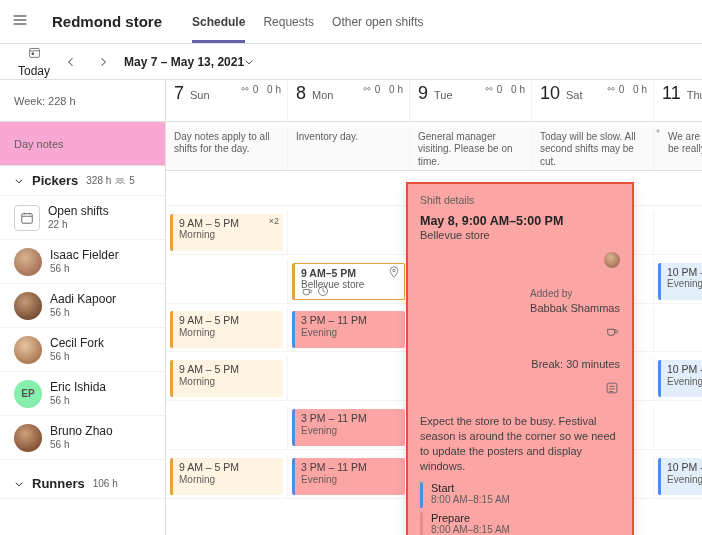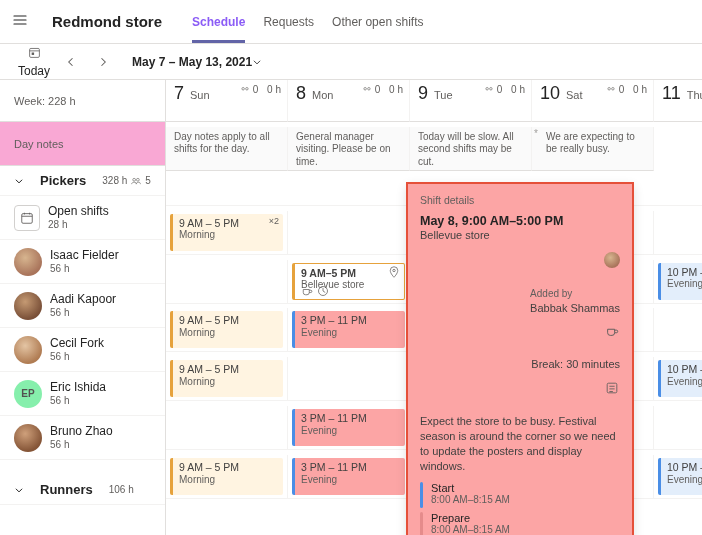--- a/index.html
+++ b/index.html
@@ -26,33 +26,33 @@
   }
   .hamburger svg { width: 16px; height: 16px; }
   .store-title { font-size: 15px; font-weight: 700; margin-right: 6px; white-space: nowrap; }
   .tabs { display: flex; gap: 18px; height: 100%; align-items: stretch; }
   .tab {
     display: flex; align-items: center;
     font-size: 12px; color: #605e5c; cursor: pointer;
     border-bottom: 3px solid transparent;
     padding-top: 3px;
   }
-  .tab.active { color: #8b5cf6; border-bottom-color: #6264a7; font-weight:600; }
+  .tab.active { color: #404040; border-bottom-color: #6264a7; font-weight:600; }
 
   
   .toolbar {
     display: flex; align-items: center; height: 36px;
     padding: 0 18px; gap: 10px; border-bottom: 1px solid #e1dfdd;
   }
   .today-btn {
     display: flex; align-items: center; gap: 5px;
     font-size: 12px; color: #242424; cursor: pointer; flex-direction: column;
   }
   .nav-arrow { width:22px; height:22px; display:flex; align-items:center; justify-content:center; cursor:pointer; color:#605e5c; }
-  .date-range { font-size: 12px; font-weight: 600; margin-left: 8px; display:flex; align-items:center; gap:0; }
+  .date-range { font-size: 12px; font-weight: 600; display:flex; align-items:center; gap:0; }
 
   
   .layout {
     display: flex;
     height: calc(535px - 44px - 36px);
     overflow: hidden;
     position: relative;
   }
   .leftcol {
     flex: 0 0 166px;
@@ -103,21 +103,21 @@
     font-size: 10px; color:#605e5c; padding: 4px 8px;
     border-right:1px solid #f3f2f1; border-bottom:1px solid #e1dfdd;
     height:44px; overflow:hidden; line-height:1.25;
     background:#fafafa;
     position: relative;
   }
   .note-asterisk { position:absolute; top:1px; left:2px; color:#a19f9d; font-size:10px;}
 
   
   .group-header {
-    display:flex; align-items:center; gap:16px;
+    display:flex; align-items:center; gap:8px;
     padding: 6px 14px; font-size:13px; font-weight:700;
     border-bottom:1px solid #f3f2f1;
   }
   .group-meta { font-size:10px; font-weight:400; color:#605e5c; display:flex; align-items:center; gap:4px;}
   .group-header .chev { width:10px; height:10px; }
   .group-row-right { grid-column: 1 / -1; height:30px; border-bottom:1px solid #f3f2f1; }
 
   
   .person-row {
     display:flex; align-items:center; gap:8px;
@@ -266,21 +266,21 @@
 
     <div class="person-row">
       <div class="avatar openicon">
         <svg width="14" height="14" viewBox="0 0 16 16">
             <rect x="2" y="3" width="12" height="11" rx="1.5" fill="none" stroke="#605e5c"></rect>
             <path d="M2 6h12M5 2v2M11 2v2" stroke="#605e5c"></path>
           </svg>
       </div>
       <div class="person-info">
         <span class="person-name">Open shifts</span>
-        <span class="person-sub">28 h</span>
+        <span class="person-sub">22 h</span>
       </div>
     </div>
 
     <div class="person-row">
       <div class="avatar img1"></div>
       <div class="person-info">
         <span class="person-name">Isaac Fielder</span>
         <span class="person-sub">56 h</span>
       </div>
     </div>
@@ -306,21 +306,21 @@
       </div>
     </div>
     <div class="person-row">
       <div class="avatar img5"></div>
       <div class="person-info">
         <span class="person-name">Bruno Zhao</span>
         <span class="person-sub">56 h</span>
       </div>
     </div>
 
-    <div class="group-header" style="height:30px; margin-top:15px;">
+    <div class="group-header" style="height:30px; margin-top:9px;">
       <svg class="chev" viewBox="0 0 16 16">
           <path d="M3 6l5 5 5-5" fill="none" stroke="#242424" stroke-width="1.6"></path>
         </svg>
       <span>Runners</span>
       <span class="group-meta">
         <span>106 h</span>
       </span>
     </div>
   </div>
 
@@ -367,20 +367,21 @@
           </svg><span>0</span>&nbsp;<span>0 h</span></div>
     </div>
     <div class="daycol-header">
       <div class="daynum">
           <span class="n">11</span>
           <span class="d">Thu</span>
         </div>
     </div>
 
     <div class="day-note">Day notes apply to all shifts for the day.</div>
+    <div class="day-note">Inventory day.</div>
     <div class="day-note">General manager visiting. Please be on time.</div>
     <div class="day-note">Today will be slow. All second shifts may be cut.</div>
     <div class="day-note">
         <span class="note-asterisk">*</span>
         <span style="display:block; padding-left:6px;">We are expecting to be really busy.</span>
       </div>
 
     <div class="group-row-right"></div>
 
     <div class="shift-cell">

